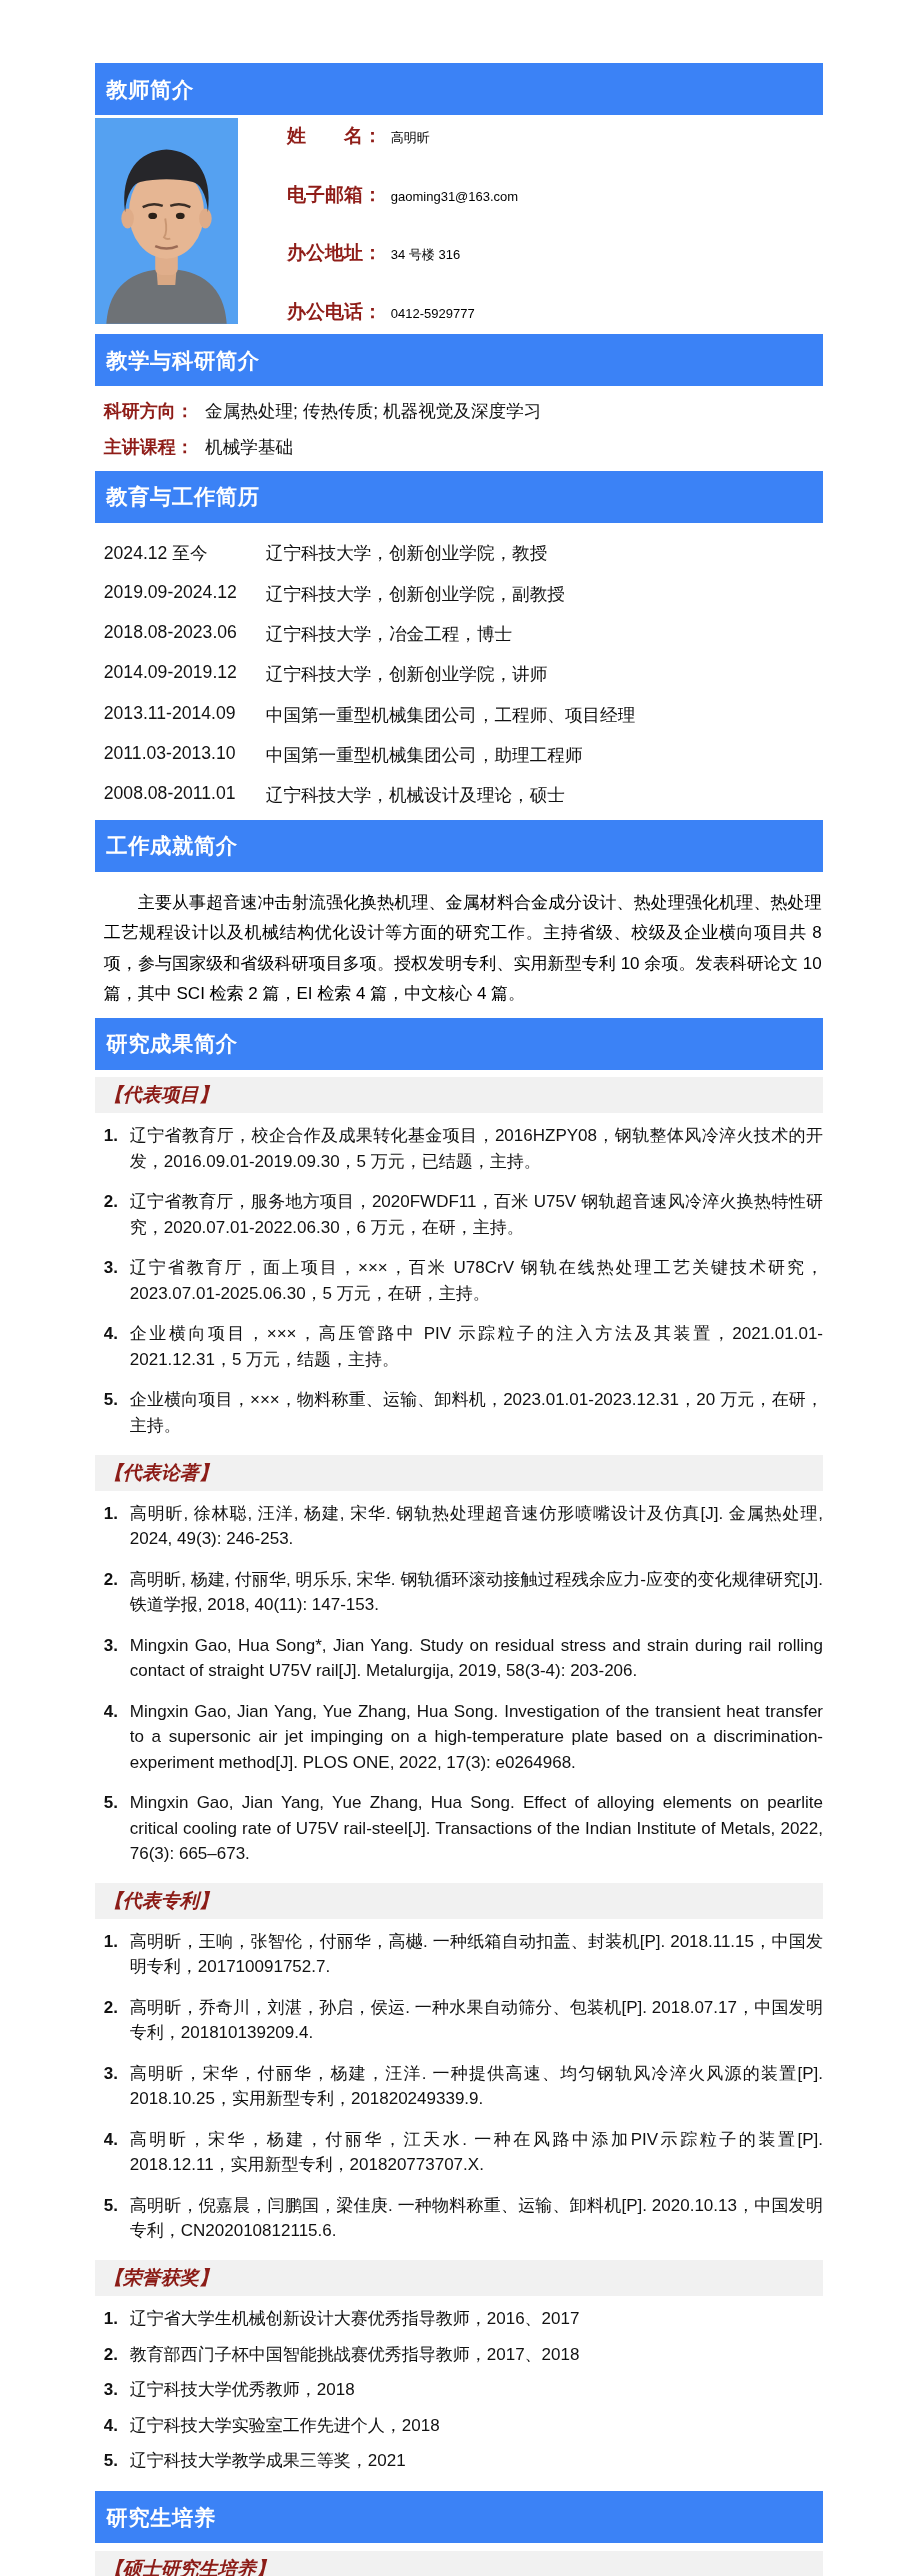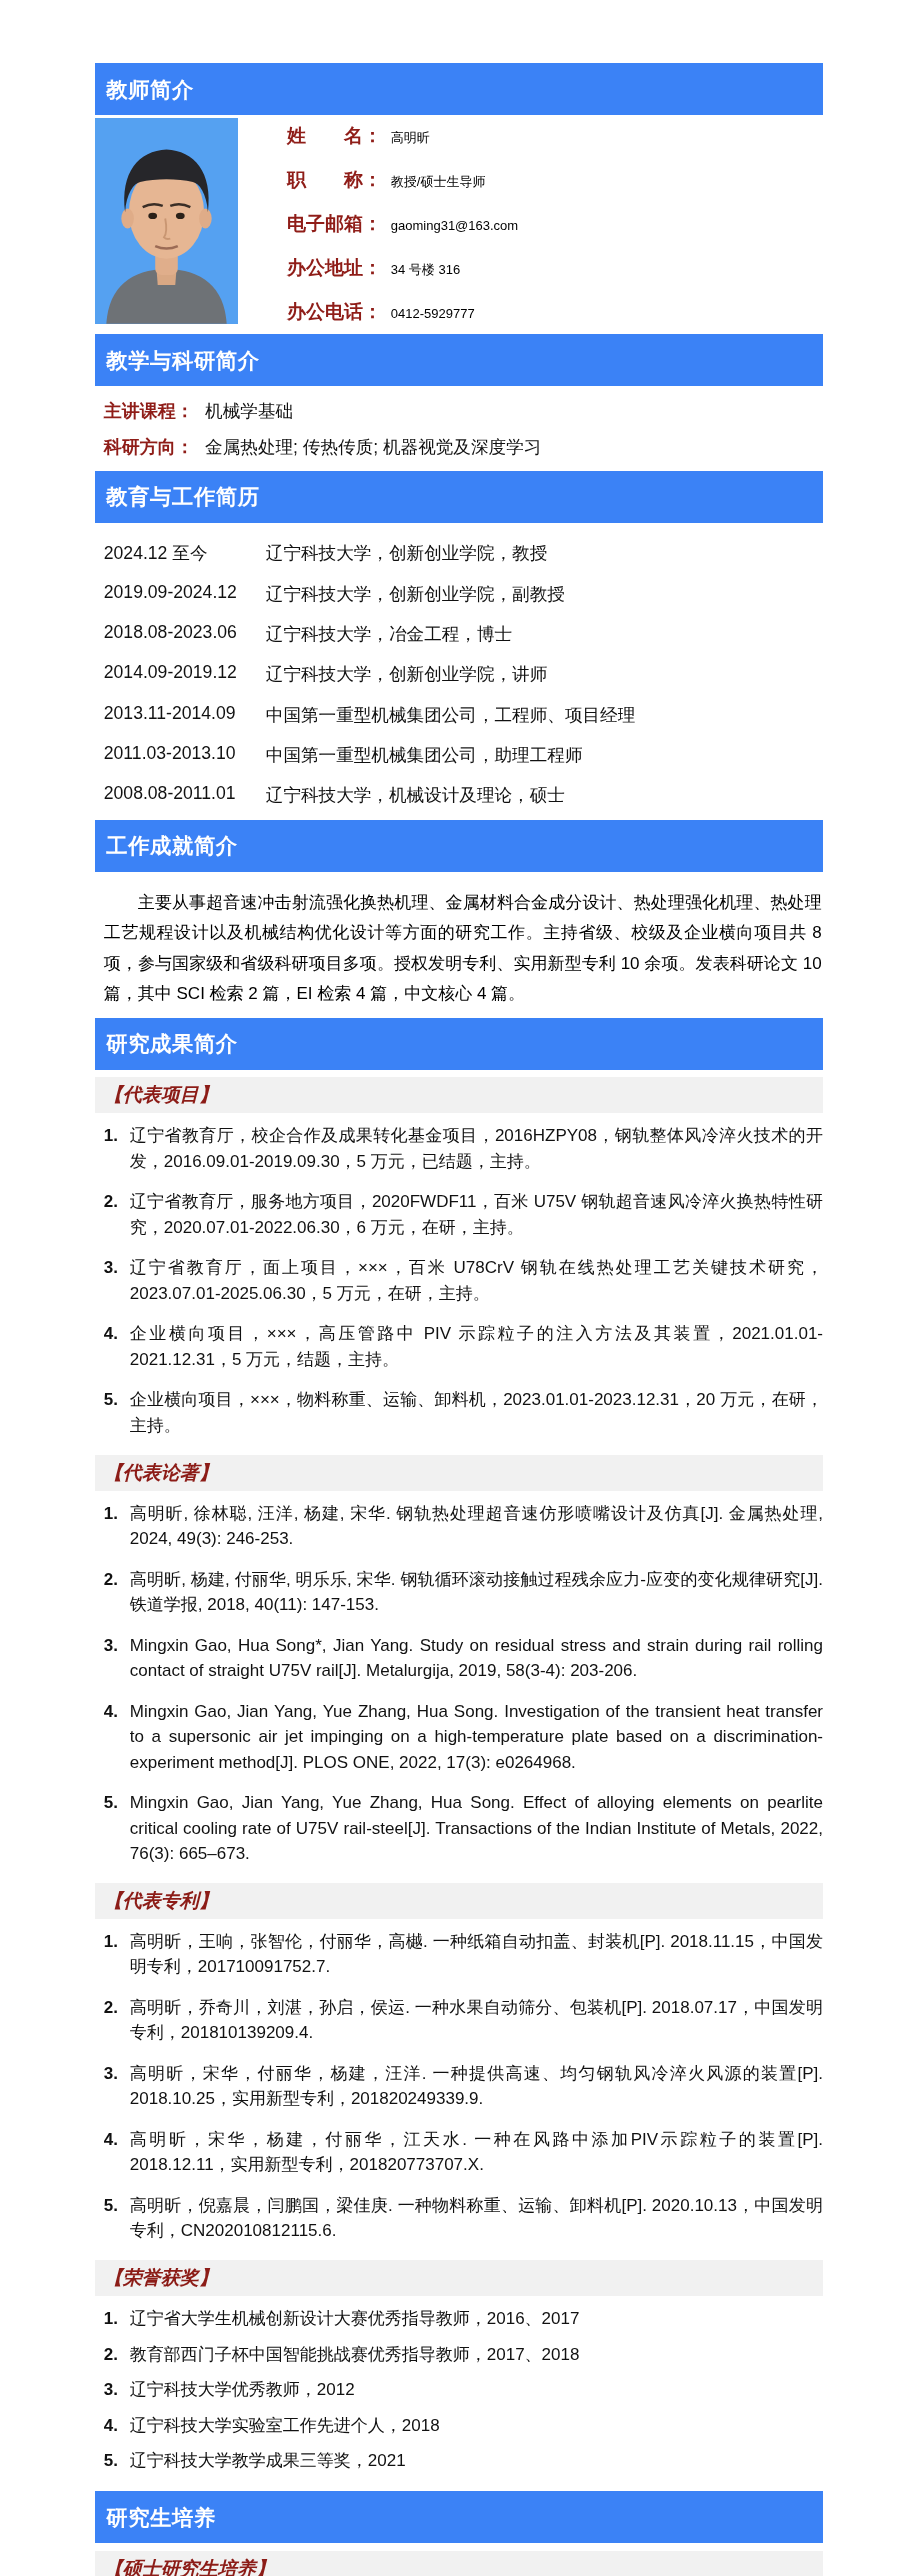--- a/index.html
+++ b/index.html
@@ -101,50 +101,46 @@
         <path d="M112 160 q4 22 -2 30 q4 4 10 2" stroke="#C99672" stroke-width="3" fill="none"></path>
         <path d="M96 204 q18 8 36 0" stroke="#9C6B55" stroke-width="4" fill="none"></path>
       </svg>
     </div>
     <div class="info">
       <div class="info-row">
         <span class="flabel">姓　　名：</span>
         <span class="fvalue">高明昕</span>
       </div>
       <div class="info-row">
-        <span class="flabel">职　　称：</span>
-        <span class="fvalue">教授/硕士生导师</span>
-      </div>
-      <div class="info-row">
         <span class="flabel">电子邮箱：</span>
         <span class="fvalue">gaoming31@163.com</span>
       </div>
       <div class="info-row">
         <span class="flabel">办公地址：</span>
         <span class="fvalue">34 号楼 316</span>
       </div>
       <div class="info-row">
         <span class="flabel">办公电话：</span>
         <span class="fvalue">0412-5929777</span>
       </div>
     </div>
   </div>
 
   <div class="banner" style="margin-top:10px">
     <span>教学与科研简介</span>
   </div>
   <div class="teach">
+    <div class="teach-row">
+      <span class="tlabel">科研方向：</span>
+      <span class="tvalue">金属热处理; 传热传质; 机器视觉及深度学习</span>
+    </div>
     <div class="teach-row">
       <span class="tlabel">主讲课程：</span>
       <span class="tvalue">机械学基础</span>
     </div>
-    <div class="teach-row">
-      <span class="tlabel">科研方向：</span>
-      <span class="tvalue">金属热处理; 传热传质; 机器视觉及深度学习</span>
-    </div>
   </div>
 
   <div class="banner">
     <span>教育与工作简历</span>
   </div>
   <div class="history">
     <div class="h-row">
       <span class="h-period">2024.12 至今</span>
       <span class="h-detail">辽宁科技大学，创新创业学院，教授</span>
     </div>
@@ -270,21 +266,21 @@
     <div class="item">
       <span class="num">1.</span>
       <p class="txt">辽宁省大学生机械创新设计大赛优秀指导教师，2016、2017</p>
     </div>
     <div class="item">
       <span class="num">2.</span>
       <p class="txt">教育部西门子杯中国智能挑战赛优秀指导教师，2017、2018</p>
     </div>
     <div class="item">
       <span class="num">3.</span>
-      <p class="txt">辽宁科技大学优秀教师，2012</p>
+      <p class="txt">辽宁科技大学优秀教师，2018</p>
     </div>
     <div class="item">
       <span class="num">4.</span>
       <p class="txt">辽宁科技大学实验室工作先进个人，2018</p>
     </div>
     <div class="item">
       <span class="num">5.</span>
       <p class="txt">辽宁科技大学教学成果三等奖，2021</p>
     </div>
   </div>

